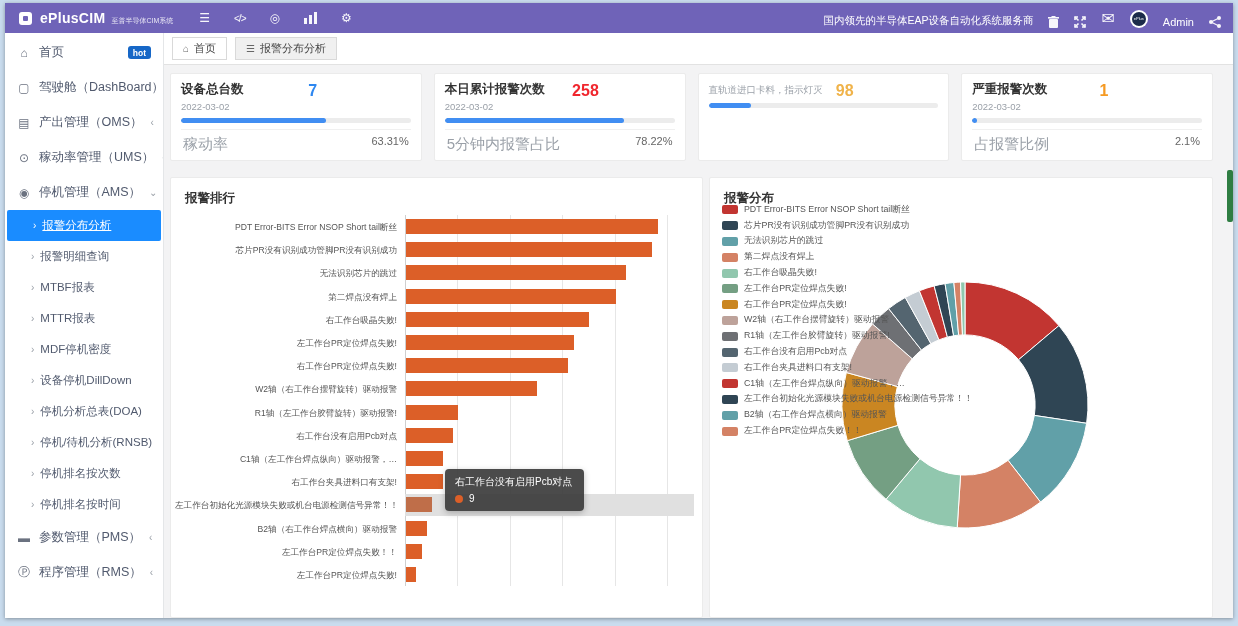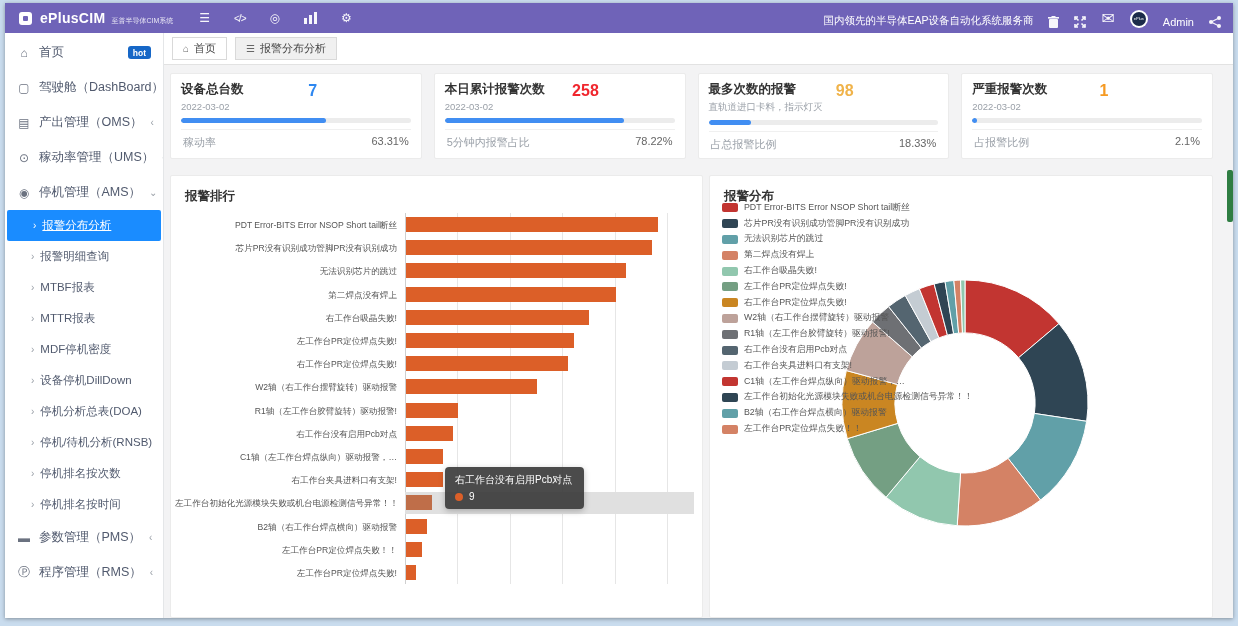--- a/index.html
+++ b/index.html
@@ -54,21 +54,21 @@
   .filter-btn.active{background:#2fabe8;}
 
   .kpis{display:flex;gap:12px;margin-top:2px;}
   .kpi-card{flex:1;background:#fff;border:1px solid #ebebeb;border-radius:2px;padding:7px 10px 4px 10px;position:relative;}
   .kpi-title{font-size:12.5px;font-weight:bold;color:#333;}
   .kpi-sub{font-size:9.5px;color:#9aa0a8;margin-top:3px;}
   .kpi-value{position:absolute;top:8px;left:55%;font-size:16px;font-weight:bold;}
   .kpi-progress{height:5px;background:#ececec;border-radius:3px;margin-top:6px;overflow:hidden;}
   .kpi-progress-fill{height:100%;background:#418ef2;border-radius:3px;}
   .kpi-footer{display:flex;justify-content:space-between;border-top:1px solid #f0f0f0;margin-top:6px;padding:5px 2px 2px 2px;}
-  .kpi-footer-label{font-size:11px;color:#9aa0a8;}
+  .kpi-footer-label{font-size:15px;color:#9aa0a8;}
   .kpi-footer-value{font-size:11px;color:#666;}
 
   .charts-row{display:flex;gap:6px;margin-top:16px;flex:1;min-height:0;}
   .chart-card{background:#fff;border:1px solid #ebebeb;border-radius:2px;position:relative;overflow:hidden;}
   .chart-card.left{width:531px;flex:0 0 531px;}
   .chart-card.right{flex:1;}
   .chart-title{font-size:12.5px;font-weight:bold;color:#333;padding:12px 0 0 14px;}
 
   
   .bar-plot{position:absolute;left:0;top:0;right:0;bottom:0;}
@@ -266,29 +266,24 @@
                 <div class="kpi-value" style="color: rgb(240, 38, 45);">258</div>
                 <div class="kpi-progress">
                   <div class="kpi-progress-fill" style="width: 78.22%;"></div>
                 </div>
                 <div class="kpi-footer">
                   <span class="kpi-footer-label">5分钟内报警占比</span>
                   <span class="kpi-footer-value">78.22%</span>
                 </div>
               </div>
               <div class="kpi-card">
-                <div class="kpi-title">最多次数的报警</div>
                 <div class="kpi-sub">直轨道进口卡料，指示灯灭</div>
                 <div class="kpi-value" style="color: rgb(240, 179, 74);">98</div>
                 <div class="kpi-progress">
                   <div class="kpi-progress-fill" style="width: 18.33%;"></div>
-                </div>
-                <div class="kpi-footer">
-                  <span class="kpi-footer-label">占总报警比例</span>
-                  <span class="kpi-footer-value">18.33%</span>
                 </div>
               </div>
               <div class="kpi-card">
                 <div class="kpi-title">严重报警次数</div>
                 <div class="kpi-sub">2022-03-02</div>
                 <div class="kpi-value" style="color: rgb(245, 154, 35);">1</div>
                 <div class="kpi-progress">
                   <div class="kpi-progress-fill" style="width: 2.1%;"></div>
                 </div>
                 <div class="kpi-footer">

